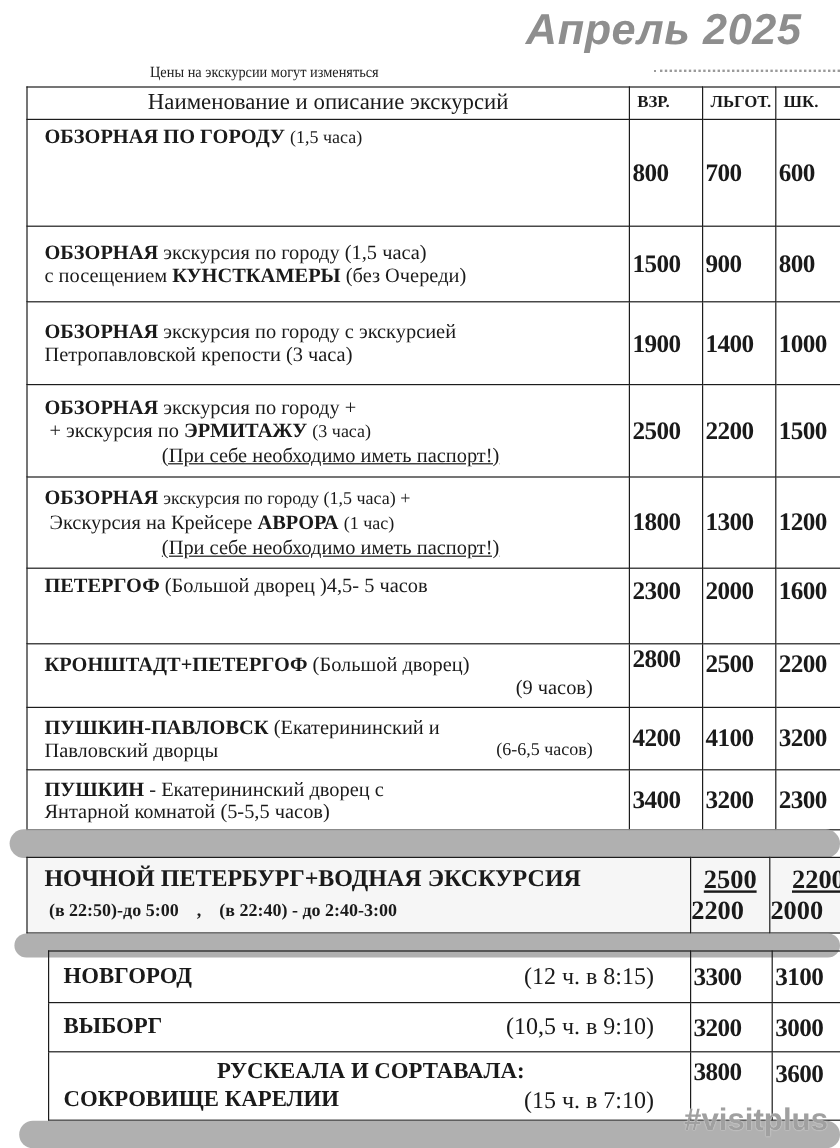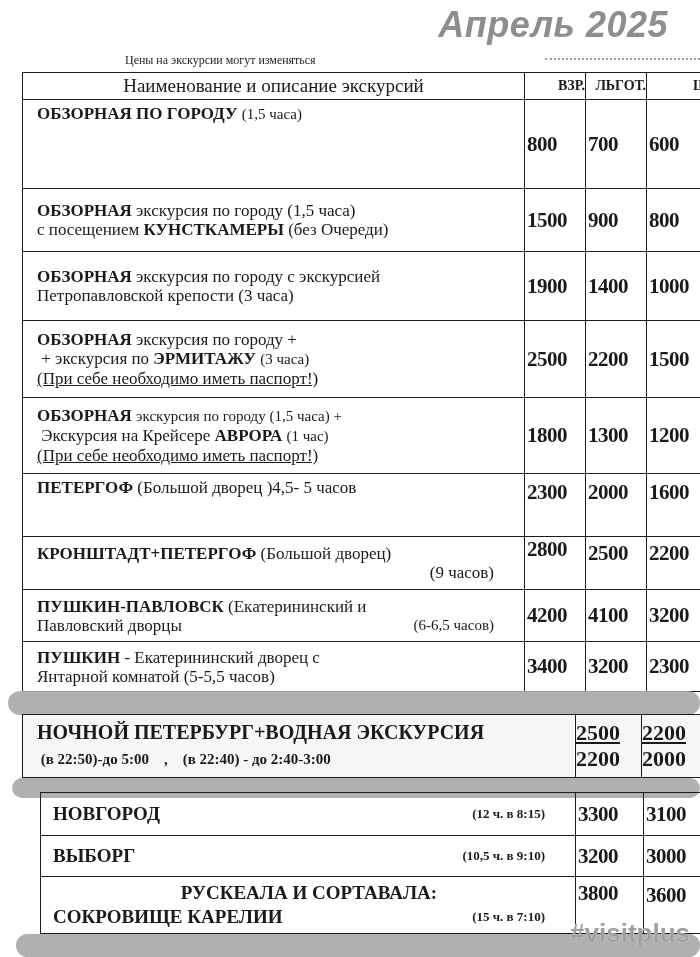--- a/index.html
+++ b/index.html
@@ -20,44 +20,44 @@
   }
   .faded-note {
     position:absolute; left:545px; top:54px; width:155px; height:4px;
     border-bottom:2px dotted #9a9a9a;
   }
   
   .tbl { position:absolute; border-collapse:collapse; table-layout:fixed; }
   .tbl td, .tbl th { border:1.5px solid #1c1c1c; padding:0; vertical-align:middle; }
   #upper { left:22px; top:72px; width:700px; }
   #upper th { height:26px; font-weight:normal; font-size:19px; }
-  #upper th.price-h { font-size:14px; font-weight:bold; text-align:right; padding-left:6px; }
+  #upper th.price-h { font-size:14px; font-weight:bold; text-align:left; padding-left:6px; }
   .desc { padding:4px 10px 4px 14px !important; font-size:17px; line-height:19px; }
   .desc b { font-weight:bold; }
   .small { font-size:15px; }
   .price { font-size:21px; font-weight:bold; text-align:left; padding-left:2px !important; letter-spacing:-0.5px; }
-  .u { text-decoration:underline; }
+  .u { text-decoration:underline;text-align:center; }
   .right { display:block; text-align:right; padding-right:20px; }
   .split { display:flex; justify-content:space-between; padding-right:20px; }
   .top { vertical-align:top !important; }
   
   .streak {
     position:absolute; background:#a9a9a9; border-radius:14px;
     opacity:0.92;
   }
   
   #night { left:22px; top:714px; width:700px; }
   #night td { border:1.5px solid #1c1c1c; background:#f6f6f6; }
   #night .desc { font-size:20px; font-weight:bold; line-height:27px; padding:4px 10px 4px 14px !important; }
   #night .sub { font-size:15px; font-weight:bold; }
   .stack { display:flex; flex-direction:column; }
   .stack span { font-size:22px; font-weight:bold; line-height:26px; }
   #lower { left:40px; top:792px; width:680px; }
   #lower .desc { font-size:19px; font-weight:bold; line-height:24px; padding:4px 10px 4px 12px !important;text-align:center; }
-  #lower .dur { font-size:13px; font-weight:bold; }
+  #lower .dur { font-size:20px; font-weight:normal; }
   .watermark {
     position:absolute; right:10px; top:918px;
     font-family:"Liberation Sans", "DejaVu Sans", sans-serif;
     font-size:26px; font-weight:bold; color:#a0a0a0;
     text-shadow:0 0 1px #fff;
   }
 </style>
 </head>
 <body>
 

